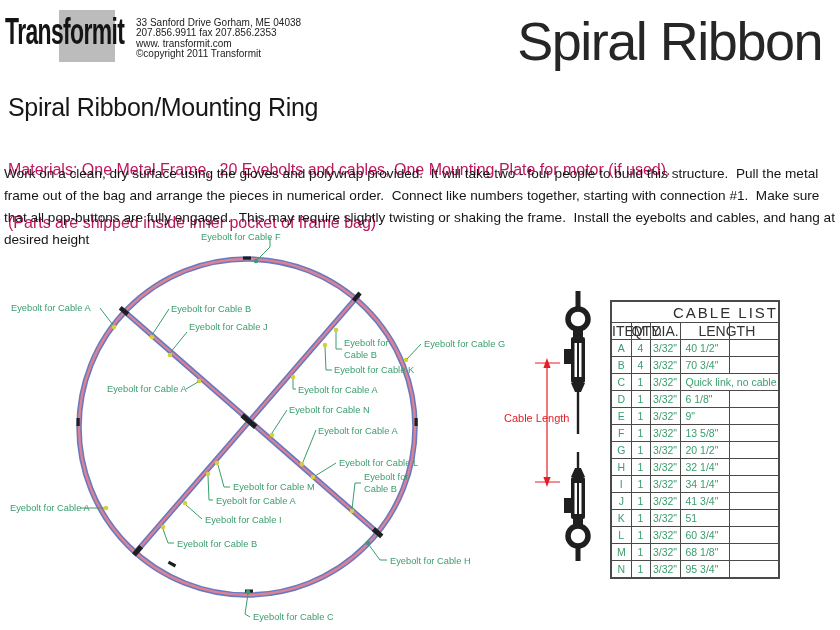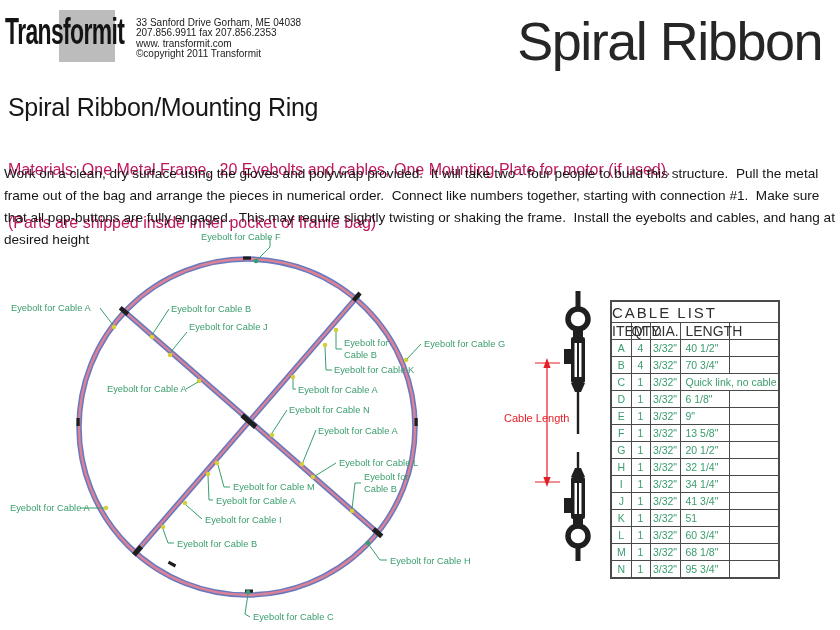--- a/index.html
+++ b/index.html
@@ -19,23 +19,23 @@
   
   #caption{left:16px;top:579px;font-size:13px;line-height:16px;color:#3a3a3a;letter-spacing:.4px;}
   
   text.lbl{font-family:"Liberation Sans",sans-serif;font-size:9.3px;fill:#3a9d6d;}
   text.dim{font-family:"Liberation Sans",sans-serif;font-size:11px;fill:#e41e26;}
   .ldr{fill:none;stroke:#3a9d6d;stroke-width:1;}
   
   #cable-table{left:610px;top:300px;border-collapse:collapse;table-layout:fixed;width:168px;
                border:2px solid #4a4a4a;}
   #cable-table td{border:1px solid #4a4a4a;padding:0;overflow:visible;}
-  #cable-table .t-title td{height:20px;font-size:15px;letter-spacing:2px;color:#2e2e2e;text-align:left;font-weight:400;}
+  #cable-table .t-title td{height:20px;font-size:15px;letter-spacing:2px;color:#2e2e2e;text-align:right;font-weight:400;}
   #cable-table .t-head td{height:12px;font-size:14px;color:#333;text-align:center;}
-  #cable-table .t-head td.h-len{text-align:left;padding-left:5px;}
+  #cable-table .t-head td.h-len{text-align:left;padding-left:18px;}
   #cable-table .row td{height:16px;font-size:10.5px;color:#3a9d6d;text-align:center;line-height:16px;}
   #cable-table .row td.c-len{text-align:left;padding-left:5px;white-space:nowrap;}
 </style>
 </head>
 <body>
 
 <div id="page">
 
   <svg class="abs" style="left:0;top:0" width="840" height="630" viewBox="0 0 840 630">
 

